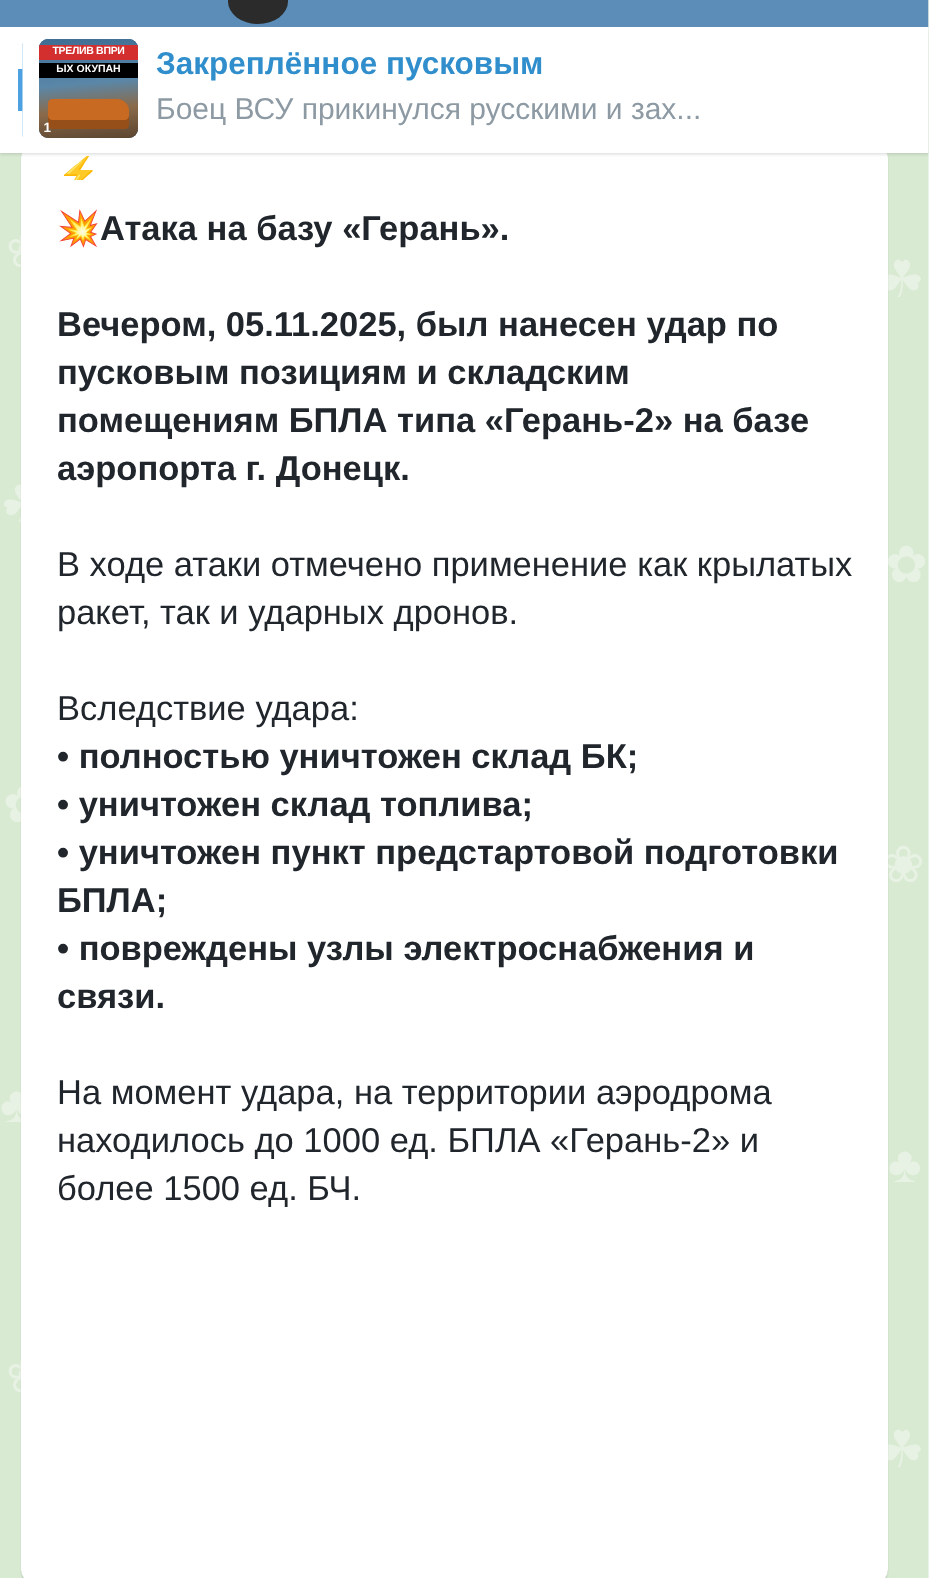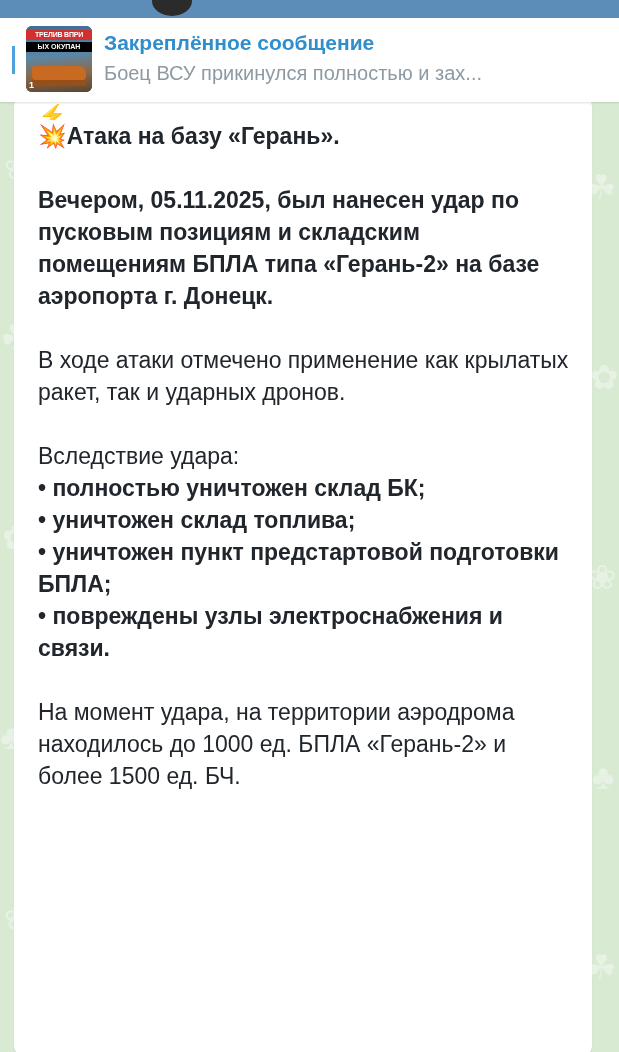--- a/index.html
+++ b/index.html
@@ -181,20 +181,21 @@
     box-sizing: border-box;
     box-shadow: 0 1px 1px rgba(0,0,0,0.12);
     overflow: hidden;
   }
   .msg-text {
     color: #20262c;
     font-size: 23px;
     line-height: 32px;
     white-space: pre-wrap;
     word-wrap: break-word;
+    margin-top: 16px;
   }
   .msg-line {
     margin: 0;
   }
   .msg-line.b { font-weight: bold; }
   .msg-line.gap { height: 32px; }
   .partial-top {
     color: #20262c;
     font-size: 23px;
     line-height: 22px;
@@ -228,20 +229,20 @@
 <div class="pinned-bar">
   <div class="pinned-accent"></div>
   <div class="pinned-thumb">
     <div class="thumb-sky"></div>
     <div class="thumb-vehicle"></div>
     <div class="thumb-banner">ТРЕЛИВ ВПРИ</div>
     <div class="thumb-banner2">ЫХ ОКУПАН</div>
     <div class="thumb-num">1</div>
   </div>
   <div class="pinned-texts">
-    <div class="pinned-title">Закреплённое сообщение</div>
-    <div class="pinned-sub">Боец ВСУ прикинулся полностью и зах...</div>
+    <div class="pinned-title">Закреплённое пусковым</div>
+    <div class="pinned-sub">Боец ВСУ прикинулся русскими и зах...</div>
   </div>
 </div>
 
 <div class="top-strip">
   <div class="avatar-peek"></div>
 </div>
 
 </body></html>

